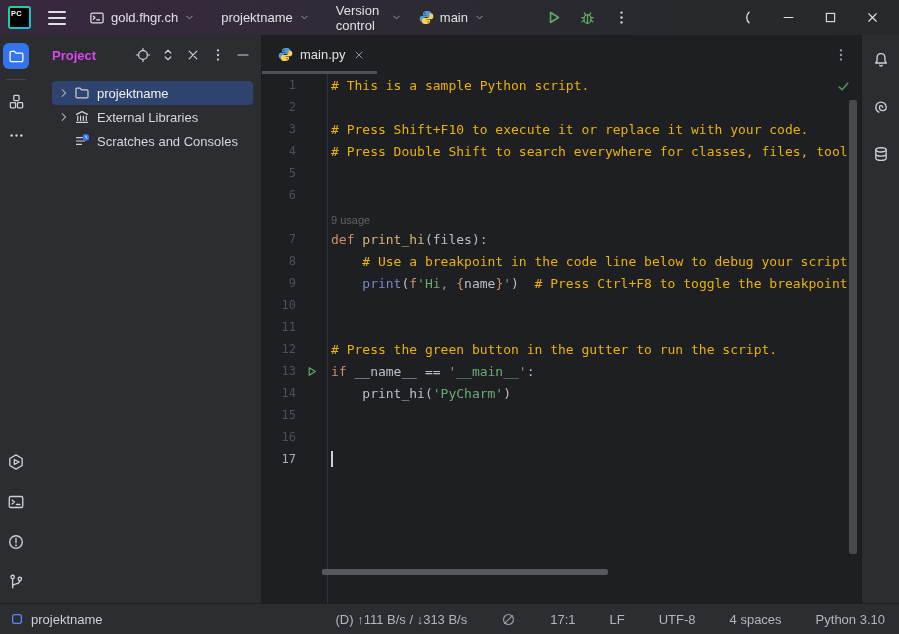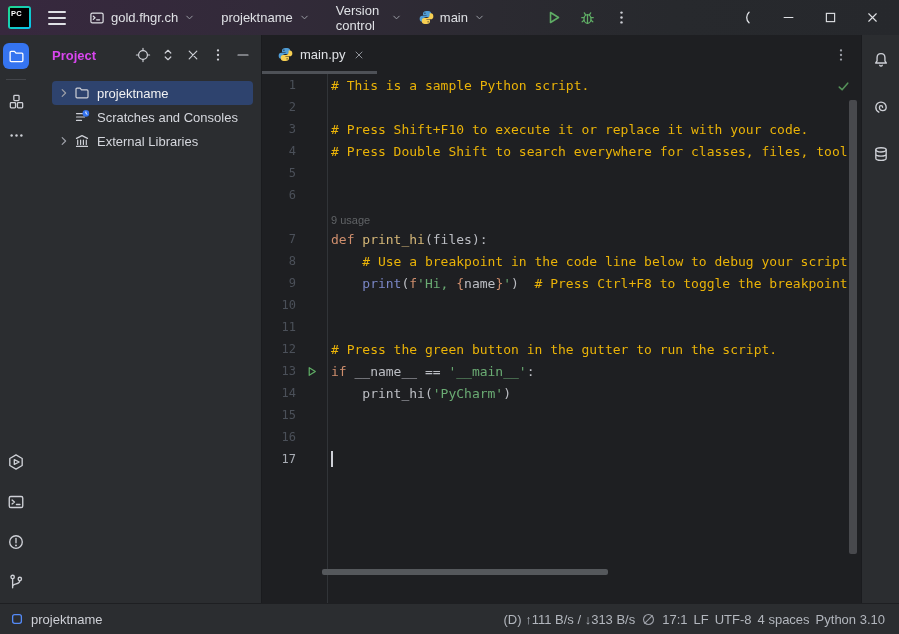--- a/index.html
+++ b/index.html
@@ -72,21 +72,21 @@
     color:#606366;font-size:11px;font-family:"Liberation Sans",sans-serif;padding-bottom:2px;}
   .tk-comment{color:#eab308;} .tk-kw{color:#CF8E6D;} .tk-func{color:#D5B778;}
   .tk-builtin{color:#7A86C6;} .tk-str{color:#6AAB73;text-align:center;} .tk-plain{color:#BCBEC4;}
   .tk-link{color:#7A7E85;text-decoration:underline;}
   .caret{display:inline-block;width:1.5px;height:16px;background:#CED0D6;vertical-align:middle;}
   .inspection{position:absolute;top:5px;right:10px;width:15px;height:15px;color:#549159;cursor:pointer;}
   .vscroll{position:absolute;right:4px;top:26px;width:8px;height:454px;background:#48494D;border-radius:2px;cursor:pointer;}
   .hscroll{position:absolute;left:60px;bottom:28px;width:286px;height:6px;background:#55585C;border-radius:2px;cursor:pointer;}
   
   .sb-left{display:flex;align-items:center;gap:7px;cursor:pointer;color:#CED0D6;}
-  .sb-right{margin-left:auto;display:flex;align-items:center;gap:6px;}
+  .sb-right{margin-left:auto;display:flex;align-items:center;gap:34px;}
   .sb-item{cursor:pointer;white-space:nowrap;}
   .sb-item .icon{width:15px;height:15px;color:#9DA0A8;vertical-align:middle;}
 </style>
 </head>
 <body>
 
 <div class="app">
 
   <div class="titlebar">
     <div class="pc-logo">
@@ -312,42 +312,42 @@
             </svg>
           </span>
           <span class="icon tree-icon">
             <svg viewBox="0 0 16 16" fill="none" stroke="currentColor" stroke-width="1.2" stroke-linecap="round" stroke-linejoin="round">
               <path d="M2 4.2c0-.55.45-1 1-1h3.1l1.4 1.7H13c.55 0 1 .45 1 1v5.9c0 .55-.45 1-1 1H3c-.55 0-1-.45-1-1z"></path>
             </svg>
           </span>
           <span class="tree-label">projektname</span>
         </div>
         <div class="tree-row">
+          <span class="tree-chev">
+            <svg viewBox="0 0 16 16" fill="none" stroke="currentColor" stroke-width="1.2" stroke-linecap="round" stroke-linejoin="round">
+              <path d="M6.2 4.6 9.6 8l-3.4 3.4"></path>
+            </svg>
+          </span>
+          <span class="icon tree-icon">
+            <svg viewBox="0 0 16 16" fill="none" stroke="currentColor" stroke-width="1.2" stroke-linecap="round" stroke-linejoin="round">
+              <path d="M2.5 5.4 8 2.6l5.5 2.8M3.7 7.2v4.2M6.6 7.2v4.2M9.4 7.2v4.2M12.3 7.2v4.2M2.5 13.4h11"></path>
+            </svg>
+          </span>
+          <span class="tree-label">External Libraries</span>
+        </div>
+        <div class="tree-row">
           <span class="tree-chev"></span>
           <span class="icon tree-icon">
             <svg viewBox="0 0 16 16" fill="none" stroke="currentColor" stroke-width="1.2" stroke-linecap="round" stroke-linejoin="round">
               <path d="M2.5 4.6h8M2.5 8h8M2.5 11.4h5"></path>
               <circle cx="11.9" cy="4.4" r="3.3" fill="#3574F0" stroke="none"></circle>
               <path d="M11.9 2.9v1.5l1.1.8" stroke="#fff" stroke-width="1"></path>
             </svg>
           </span>
           <span class="tree-label">Scratches and Consoles</span>
-        </div>
-        <div class="tree-row">
-          <span class="tree-chev">
-            <svg viewBox="0 0 16 16" fill="none" stroke="currentColor" stroke-width="1.2" stroke-linecap="round" stroke-linejoin="round">
-              <path d="M6.2 4.6 9.6 8l-3.4 3.4"></path>
-            </svg>
-          </span>
-          <span class="icon tree-icon">
-            <svg viewBox="0 0 16 16" fill="none" stroke="currentColor" stroke-width="1.2" stroke-linecap="round" stroke-linejoin="round">
-              <path d="M2.5 5.4 8 2.6l5.5 2.8M3.7 7.2v4.2M6.6 7.2v4.2M9.4 7.2v4.2M12.3 7.2v4.2M2.5 13.4h11"></path>
-            </svg>
-          </span>
-          <span class="tree-label">External Libraries</span>
         </div>
       </div>
   </div>
 
   <div class="editor">
     <div class="tabbar">
       <div class="tab">
         <span class="icon" style="width:15px;height:15px;" id="tab-icon">
             <svg viewBox="0 0 16 16">
               <path fill="#509DD6" d="M7.9 1.1c-2.3 0-3.6 1-3.6 2.6v1.8h3.8v.6H3.4C1.8 6.1.7 7.4.7 9.2s1 3.2 2.6 3.2h1.4v-2.1c0-1.6 1.4-2.8 3-2.8h3c1.3 0 2.3-1.1 2.3-2.4V3.7c0-1.5-1.3-2.6-3.1-2.6zM6.3 2.7a.7.7 0 1 1 0 1.4.7.7 0 0 1 0-1.4z"></path>

